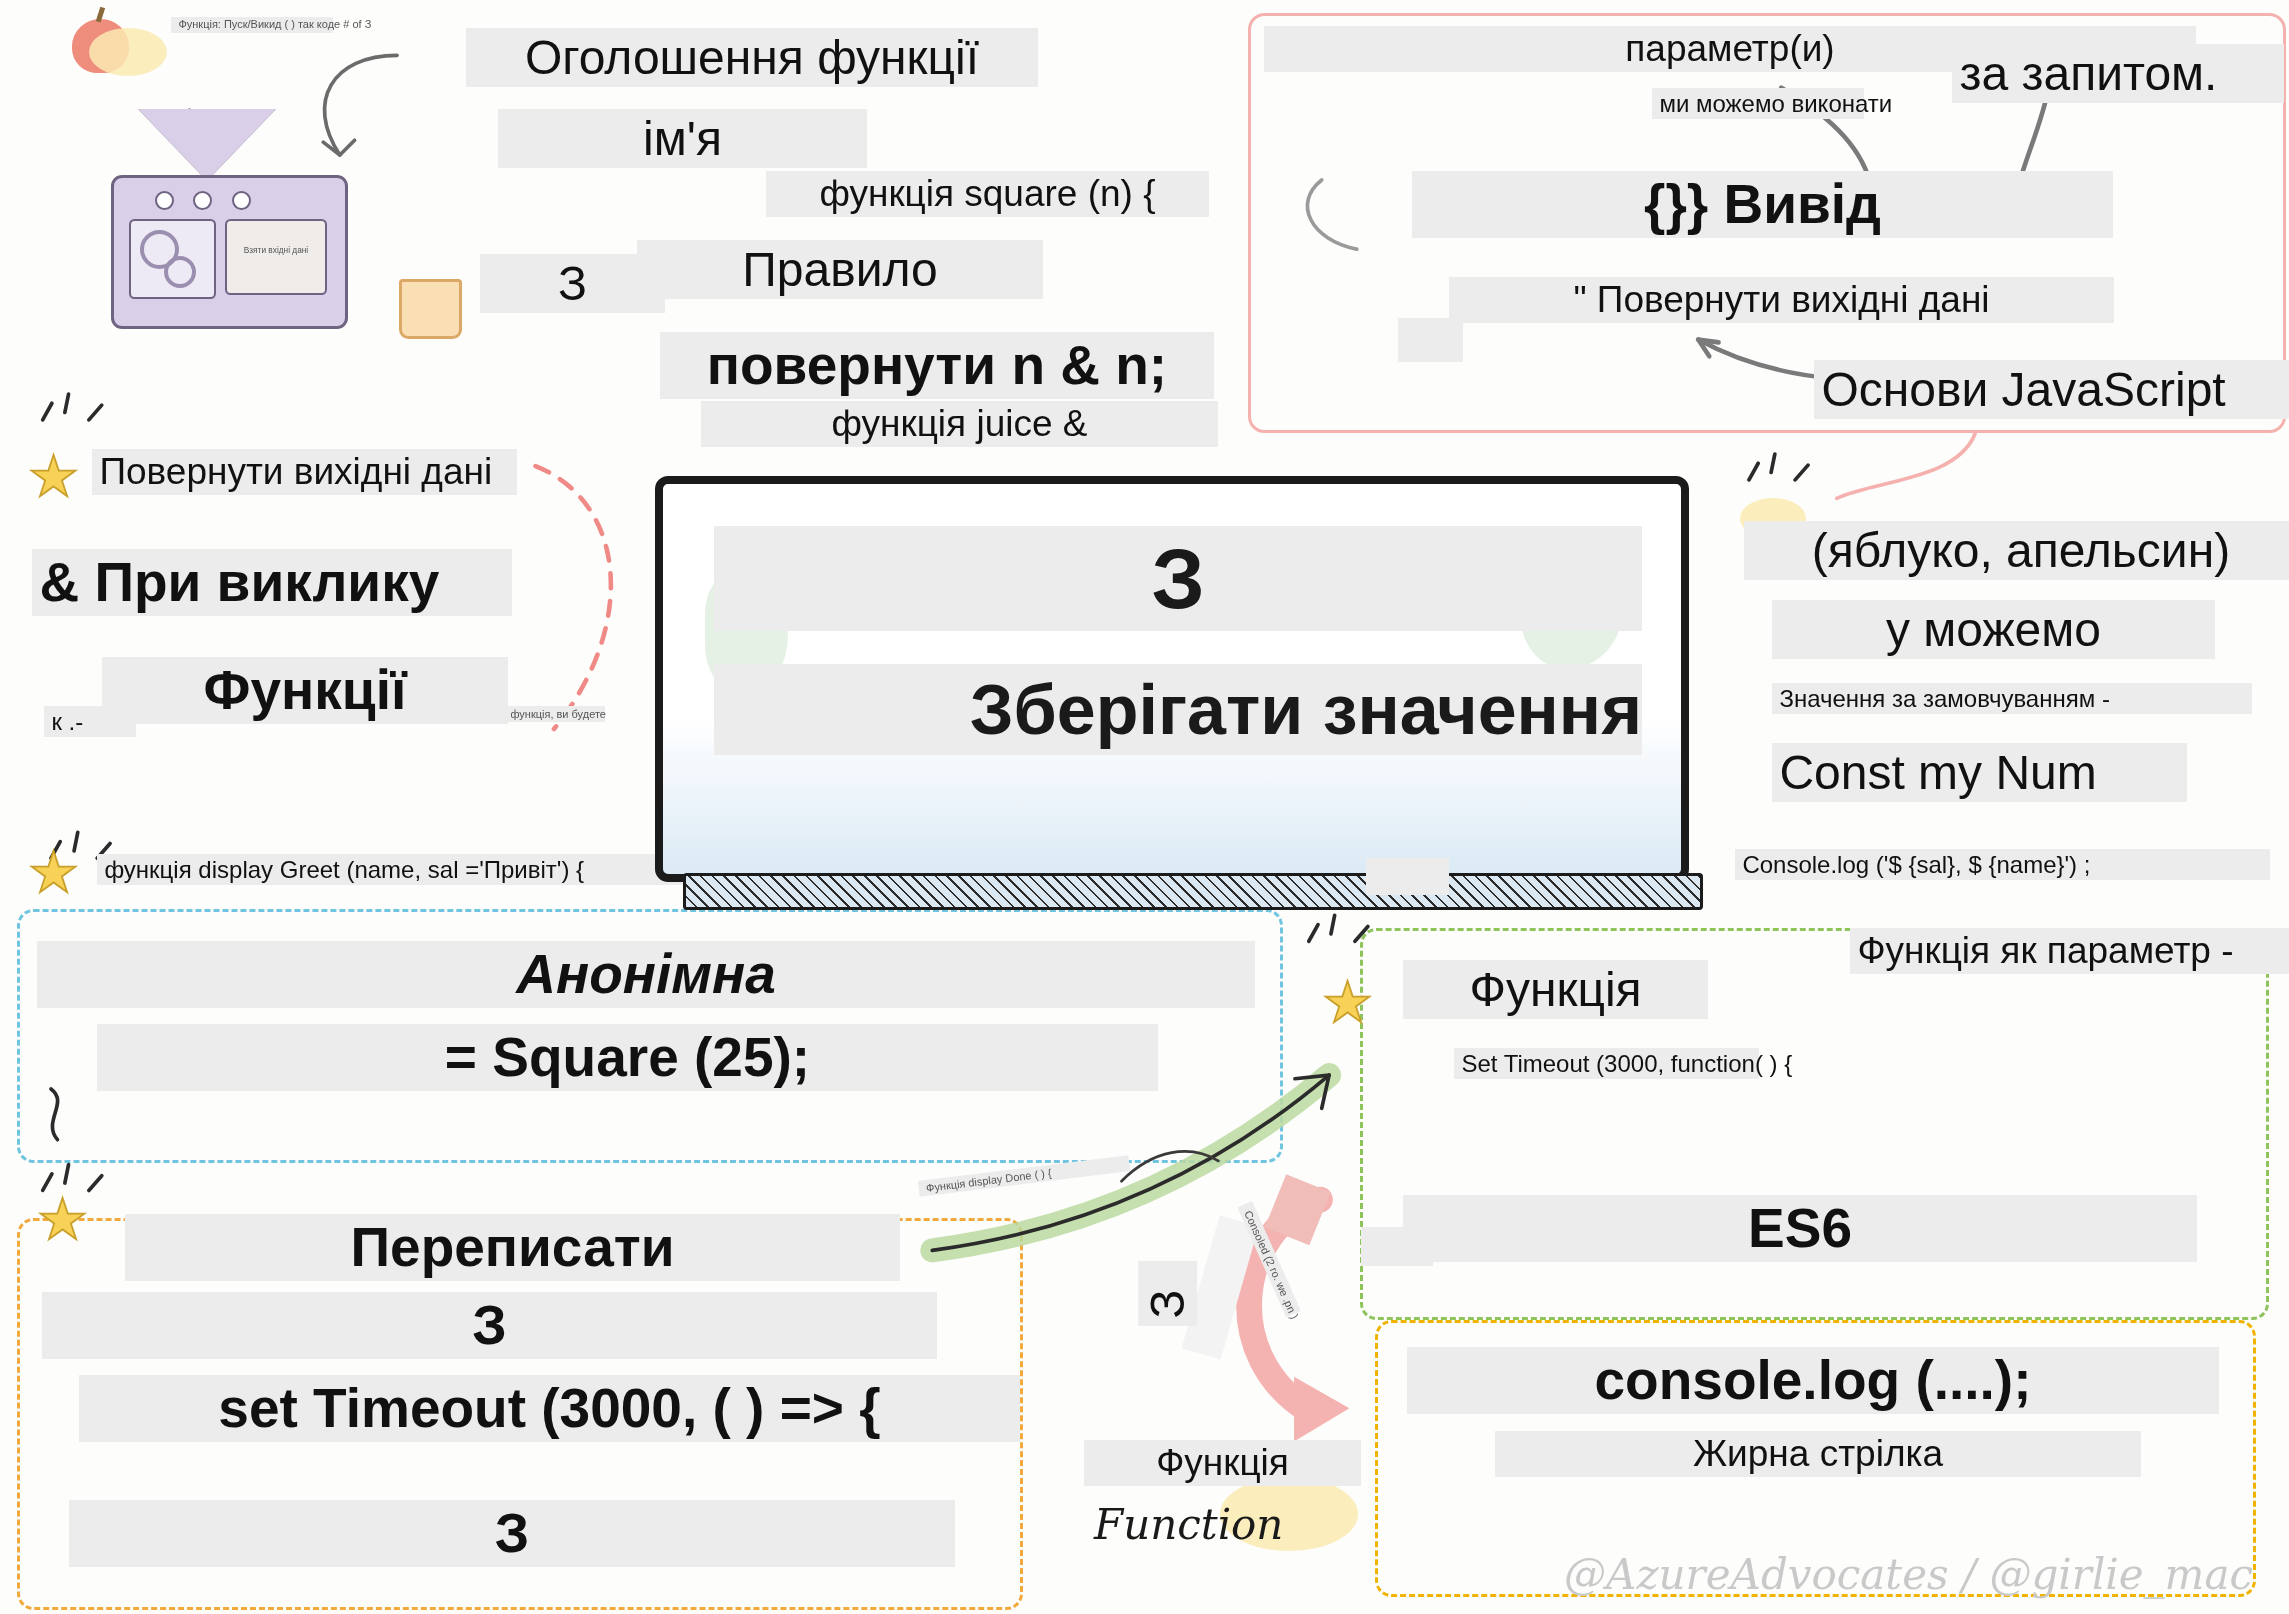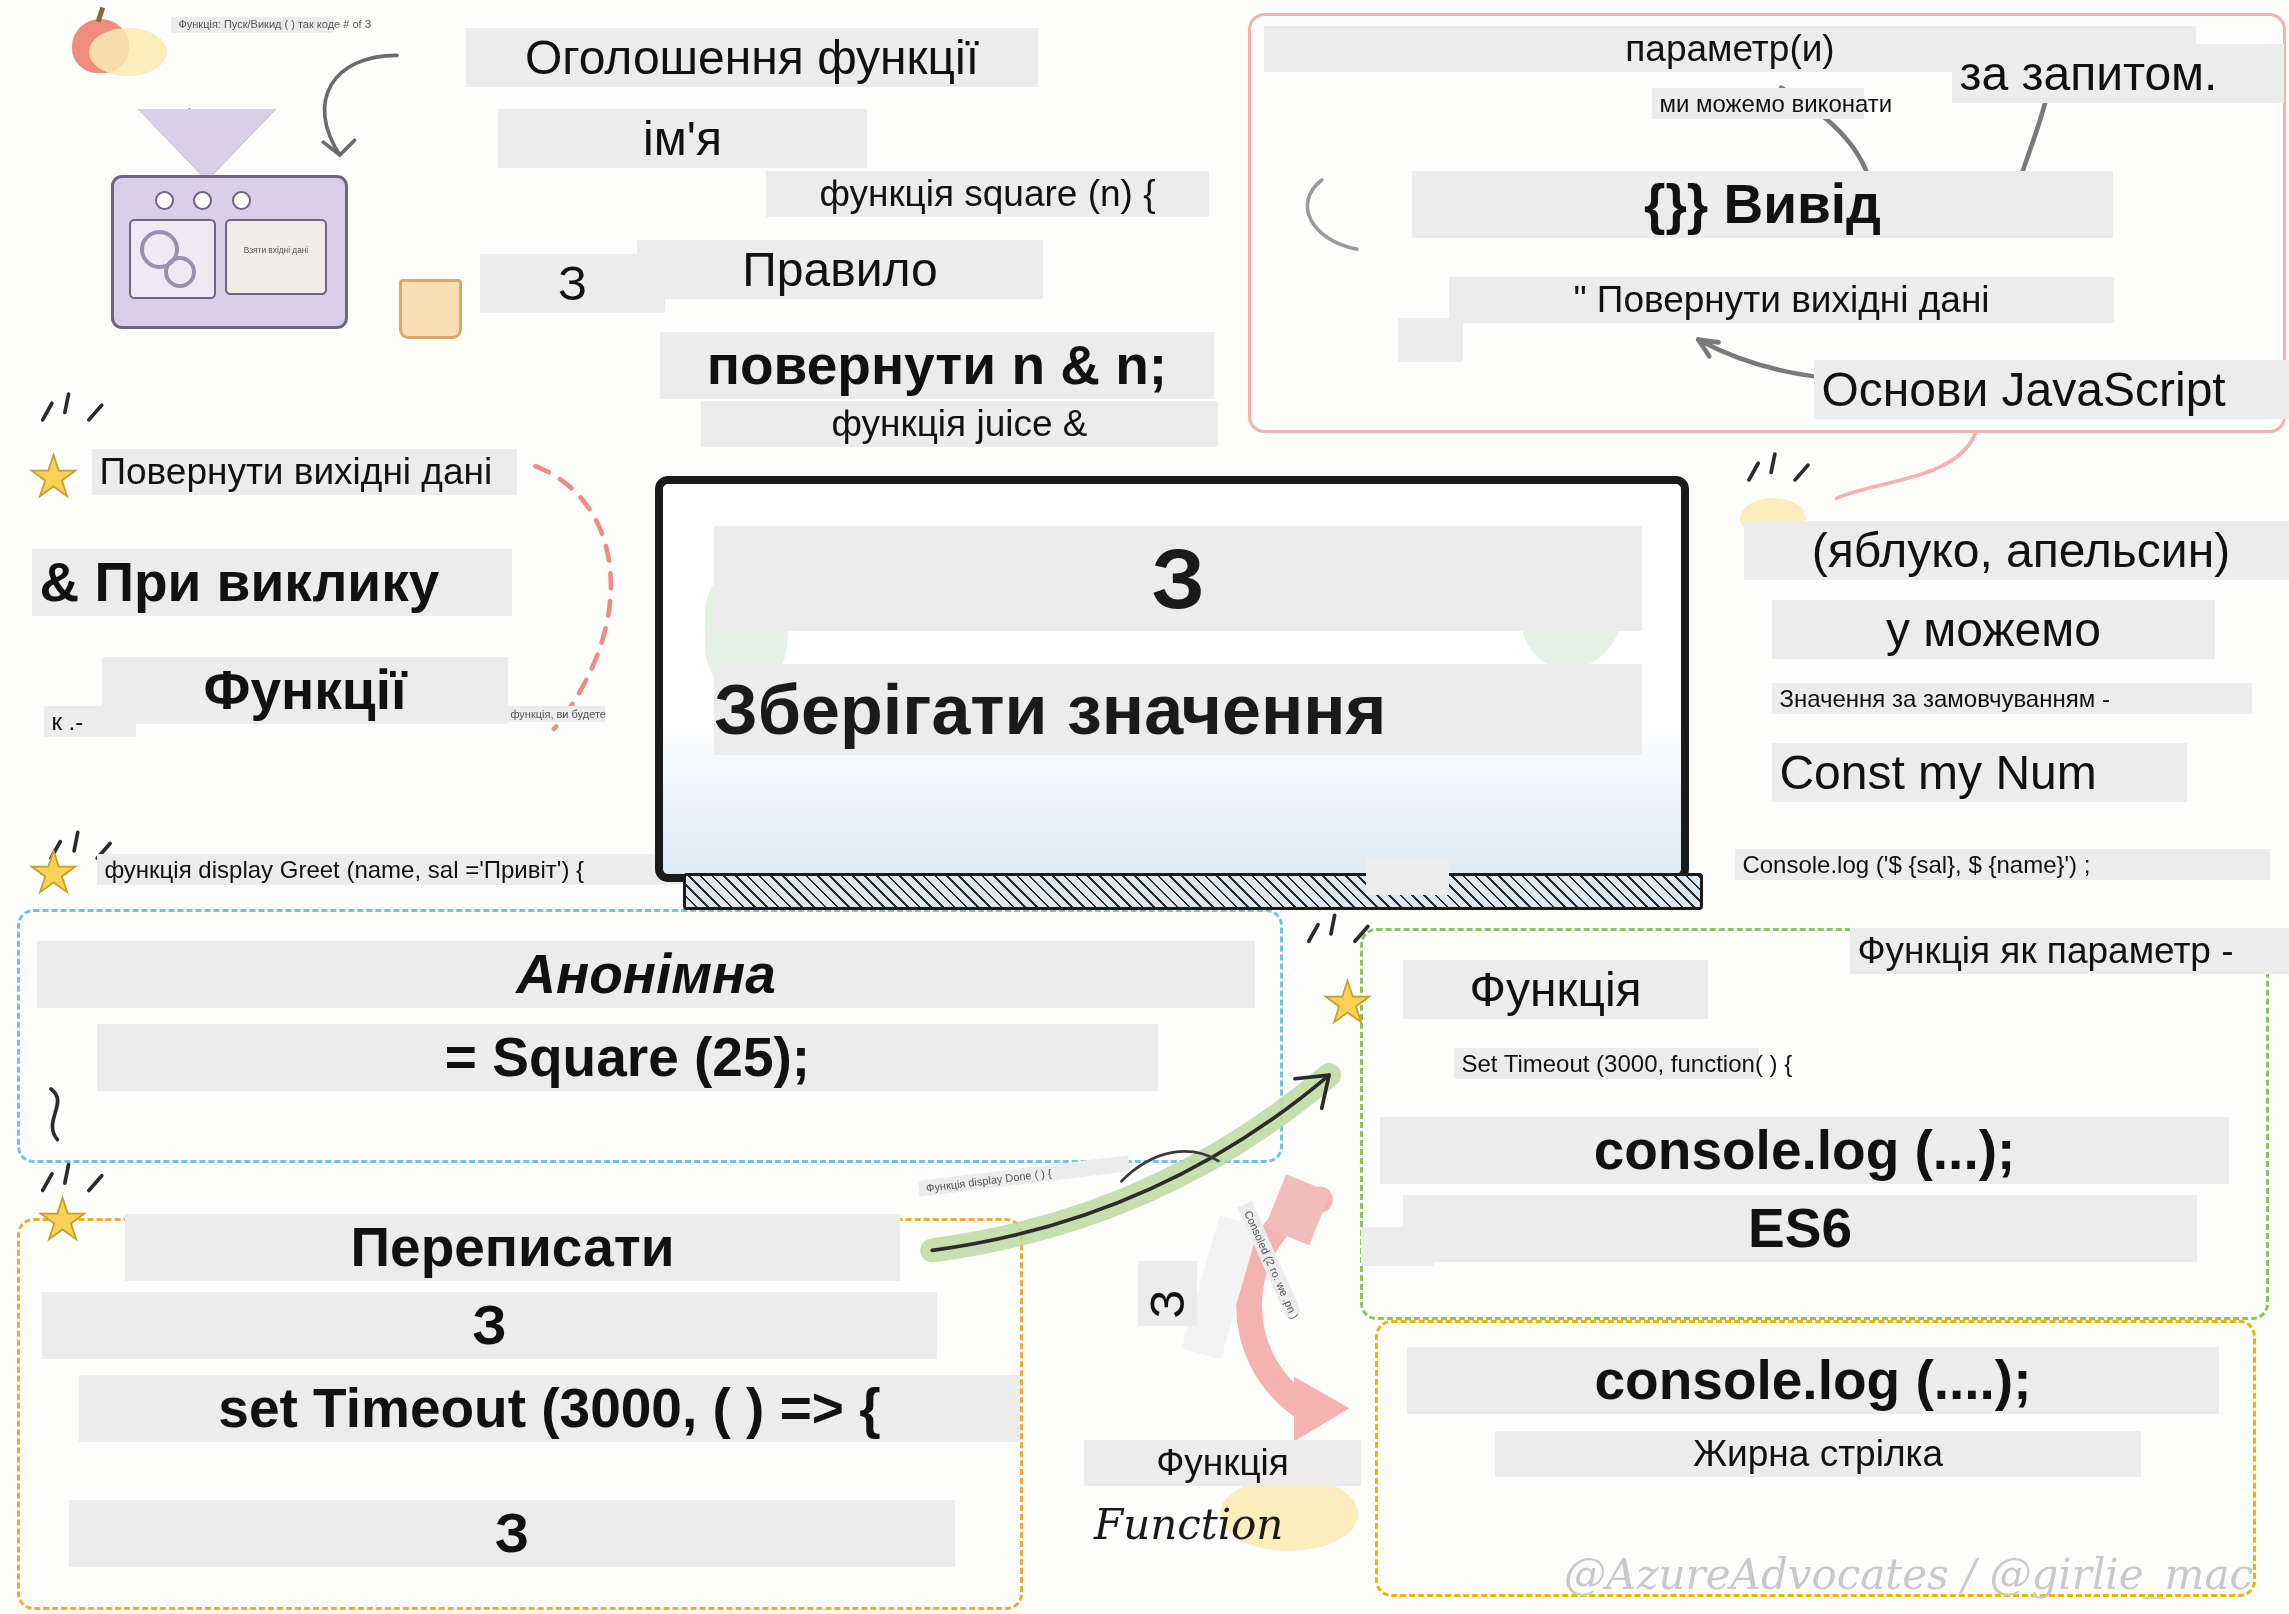--- a/index.html
+++ b/index.html
@@ -93,21 +93,21 @@
     font-size: 85px;
     font-weight: 700;
     padding: 3.7px 0;
   }
   #board .line2 {
     position: absolute;
     left: 51px;
     top: 180px;
     width: 928px;
     background: #ececec;
-    text-align: left;
+    text-align: right;
     font-size: 70px;
     font-weight: 700;
     padding: 5.5px 0;
   }
   #board .wash-left {
     position: absolute;
     left: 42px;
     top: 88px;
     width: 83px;
     height: 120px;
@@ -358,21 +358,20 @@
   <div class="txt small" style="left:1772px; top:683px; width:480px;">Значення за замовчуванням -</div>
   <div class="txt big" style="left:1772px; top:743px; width:415px;">Const my Num</div>
   <div class="txt small" style="left:1735px; top:849px; width:535px;">Console.log ('$ {sal}, $ {name}') ;</div>
   <div class="txt mid" style="left:1850px; top:928px; width:443px;">Функція як параметр -</div>
 
   <div class="txt bigger center" style="left:37px; top:941px; width:1218px;font-style:italic;">Анонімна</div>
   <div class="txt bigger center" style="left:97px; top:1024px; width:1061px;">= Square (25);</div>
 
   <div class="txt big center" style="left:1403px; top:960px; width:305px;">Функція</div>
   <div class="txt small" style="left:1454px; top:1048px; width:305px;">Set Timeout (3000, function( ) {</div>
-  <div class="txt bigger center" style="left:1380px; top:1117px; width:849px;">console.log (...);</div>
   <div class="txt bigger center" style="left:1403px; top:1195px; width:794px;">ES6</div>
   <div class="blank" style="left:1361px; top:1227px; width:72px; height:39px;"></div>
 
   <div class="txt bigger center" style="left:125px; top:1195px; width:775px;margin-top:19px;">Переписати</div>
   <div class="txt bigger center" style="left:42px; top:1292px; width:895px;">З</div>
   <div class="txt bigger center" style="left:55px; top:1375px; width:941px;margin-left:24px;">set Timeout (3000, ( ) =&gt; {</div>
   <div class="txt bigger center" style="left:69px; top:1500px; width:886px;">З</div>
 
   <div class="txt bigger center" style="left:1407px; top:1347px; width:812px;">console.log (....);</div>
   <div class="txt mid center" style="left:1495px; top:1431px; width:646px;">Жирна стрілка</div>

